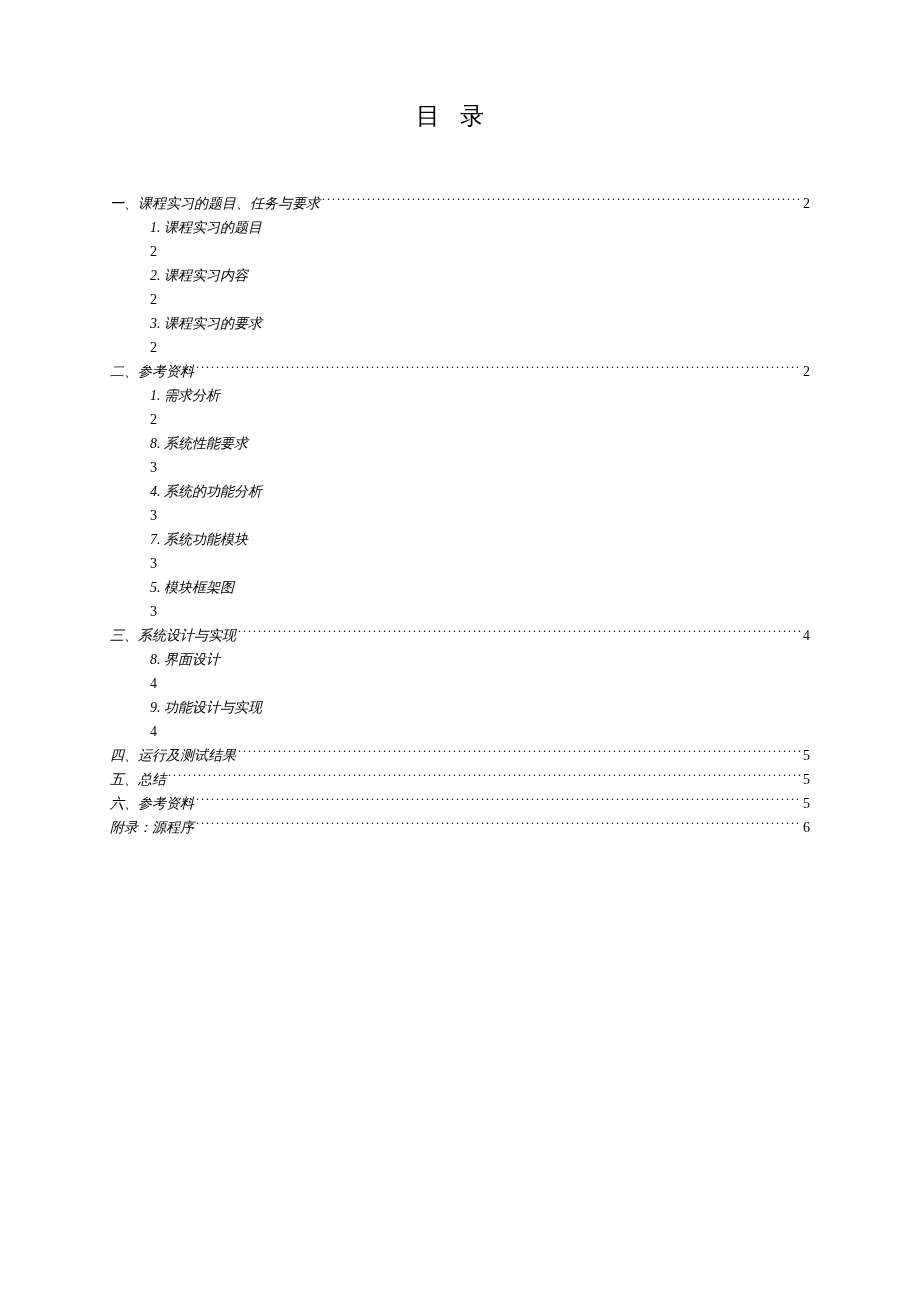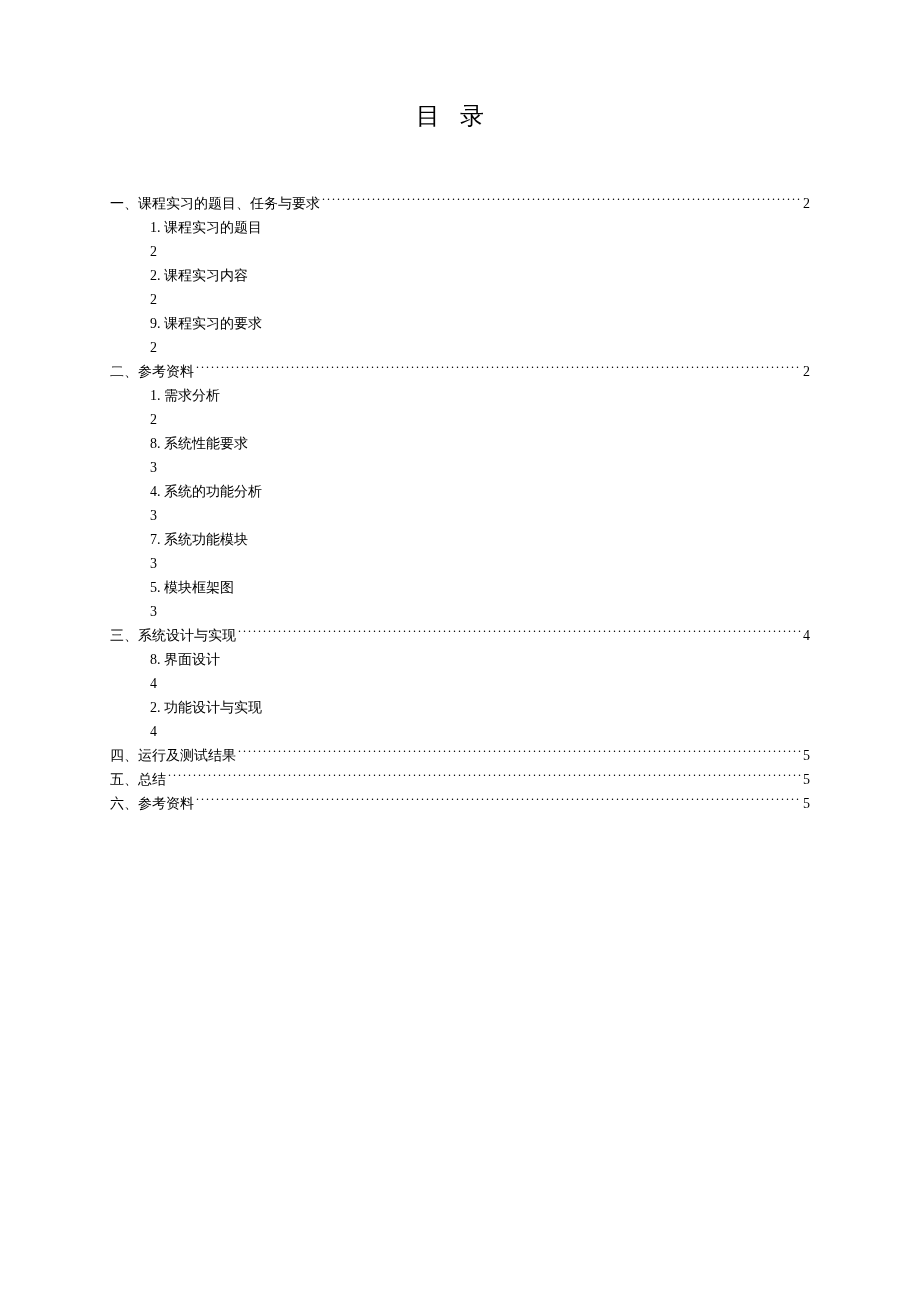--- a/index.html
+++ b/index.html
@@ -31,20 +31,21 @@
       display: flex;
       align-items: baseline;
       white-space: nowrap;
     }
     .toc-entry.level-2 {
       padding-left: 38px;
       flex-direction: column;
     }
     .toc-label {
       flex-shrink: 0;
+      font-style: italic;
     }
     .toc-dots {
       flex: 1;
       overflow: hidden;
       position: relative;
       height: 14px;
       margin: 0 2px;
     }
     .toc-dots::after {
       content: "............................................................................................................................................................................................................................";
@@ -73,21 +74,21 @@
     <span class="toc-label">1. 课程实习的题目</span>
     <span class="toc-dots"></span>
     <span class="toc-page">2</span>
   </div>
   <div class="toc-entry level-2">
     <span class="toc-label">2. 课程实习内容</span>
     <span class="toc-dots"></span>
     <span class="toc-page">2</span>
   </div>
   <div class="toc-entry level-2">
-    <span class="toc-label">9. 课程实习的要求</span>
+    <span class="toc-label">3. 课程实习的要求</span>
     <span class="toc-dots"></span>
     <span class="toc-page">2</span>
   </div>
   <div class="toc-entry level-1">
     <span class="toc-label">二、参考资料</span>
     <span class="toc-dots"></span>
     <span class="toc-page">2</span>
   </div>
   <div class="toc-entry level-2">
     <span class="toc-label">1. 需求分析</span>
@@ -118,32 +119,37 @@
     <span class="toc-label">三、系统设计与实现</span>
     <span class="toc-dots"></span>
     <span class="toc-page">4</span>
   </div>
   <div class="toc-entry level-2">
     <span class="toc-label">8. 界面设计</span>
     <span class="toc-dots"></span>
     <span class="toc-page">4</span>
   </div>
   <div class="toc-entry level-2">
-    <span class="toc-label">2. 功能设计与实现</span>
+    <span class="toc-label">9. 功能设计与实现</span>
     <span class="toc-dots"></span>
     <span class="toc-page">4</span>
   </div>
   <div class="toc-entry level-1">
     <span class="toc-label">四、运行及测试结果</span>
     <span class="toc-dots"></span>
     <span class="toc-page">5</span>
   </div>
   <div class="toc-entry level-1">
     <span class="toc-label">五、总结</span>
     <span class="toc-dots"></span>
     <span class="toc-page">5</span>
   </div>
   <div class="toc-entry level-1">
     <span class="toc-label">六、参考资料</span>
     <span class="toc-dots"></span>
     <span class="toc-page">5</span>
   </div>
+  <div class="toc-entry level-1">
+    <span class="toc-label">附录：源程序</span>
+    <span class="toc-dots"></span>
+    <span class="toc-page">6</span>
+  </div>
 </div>
 
 </body></html>

